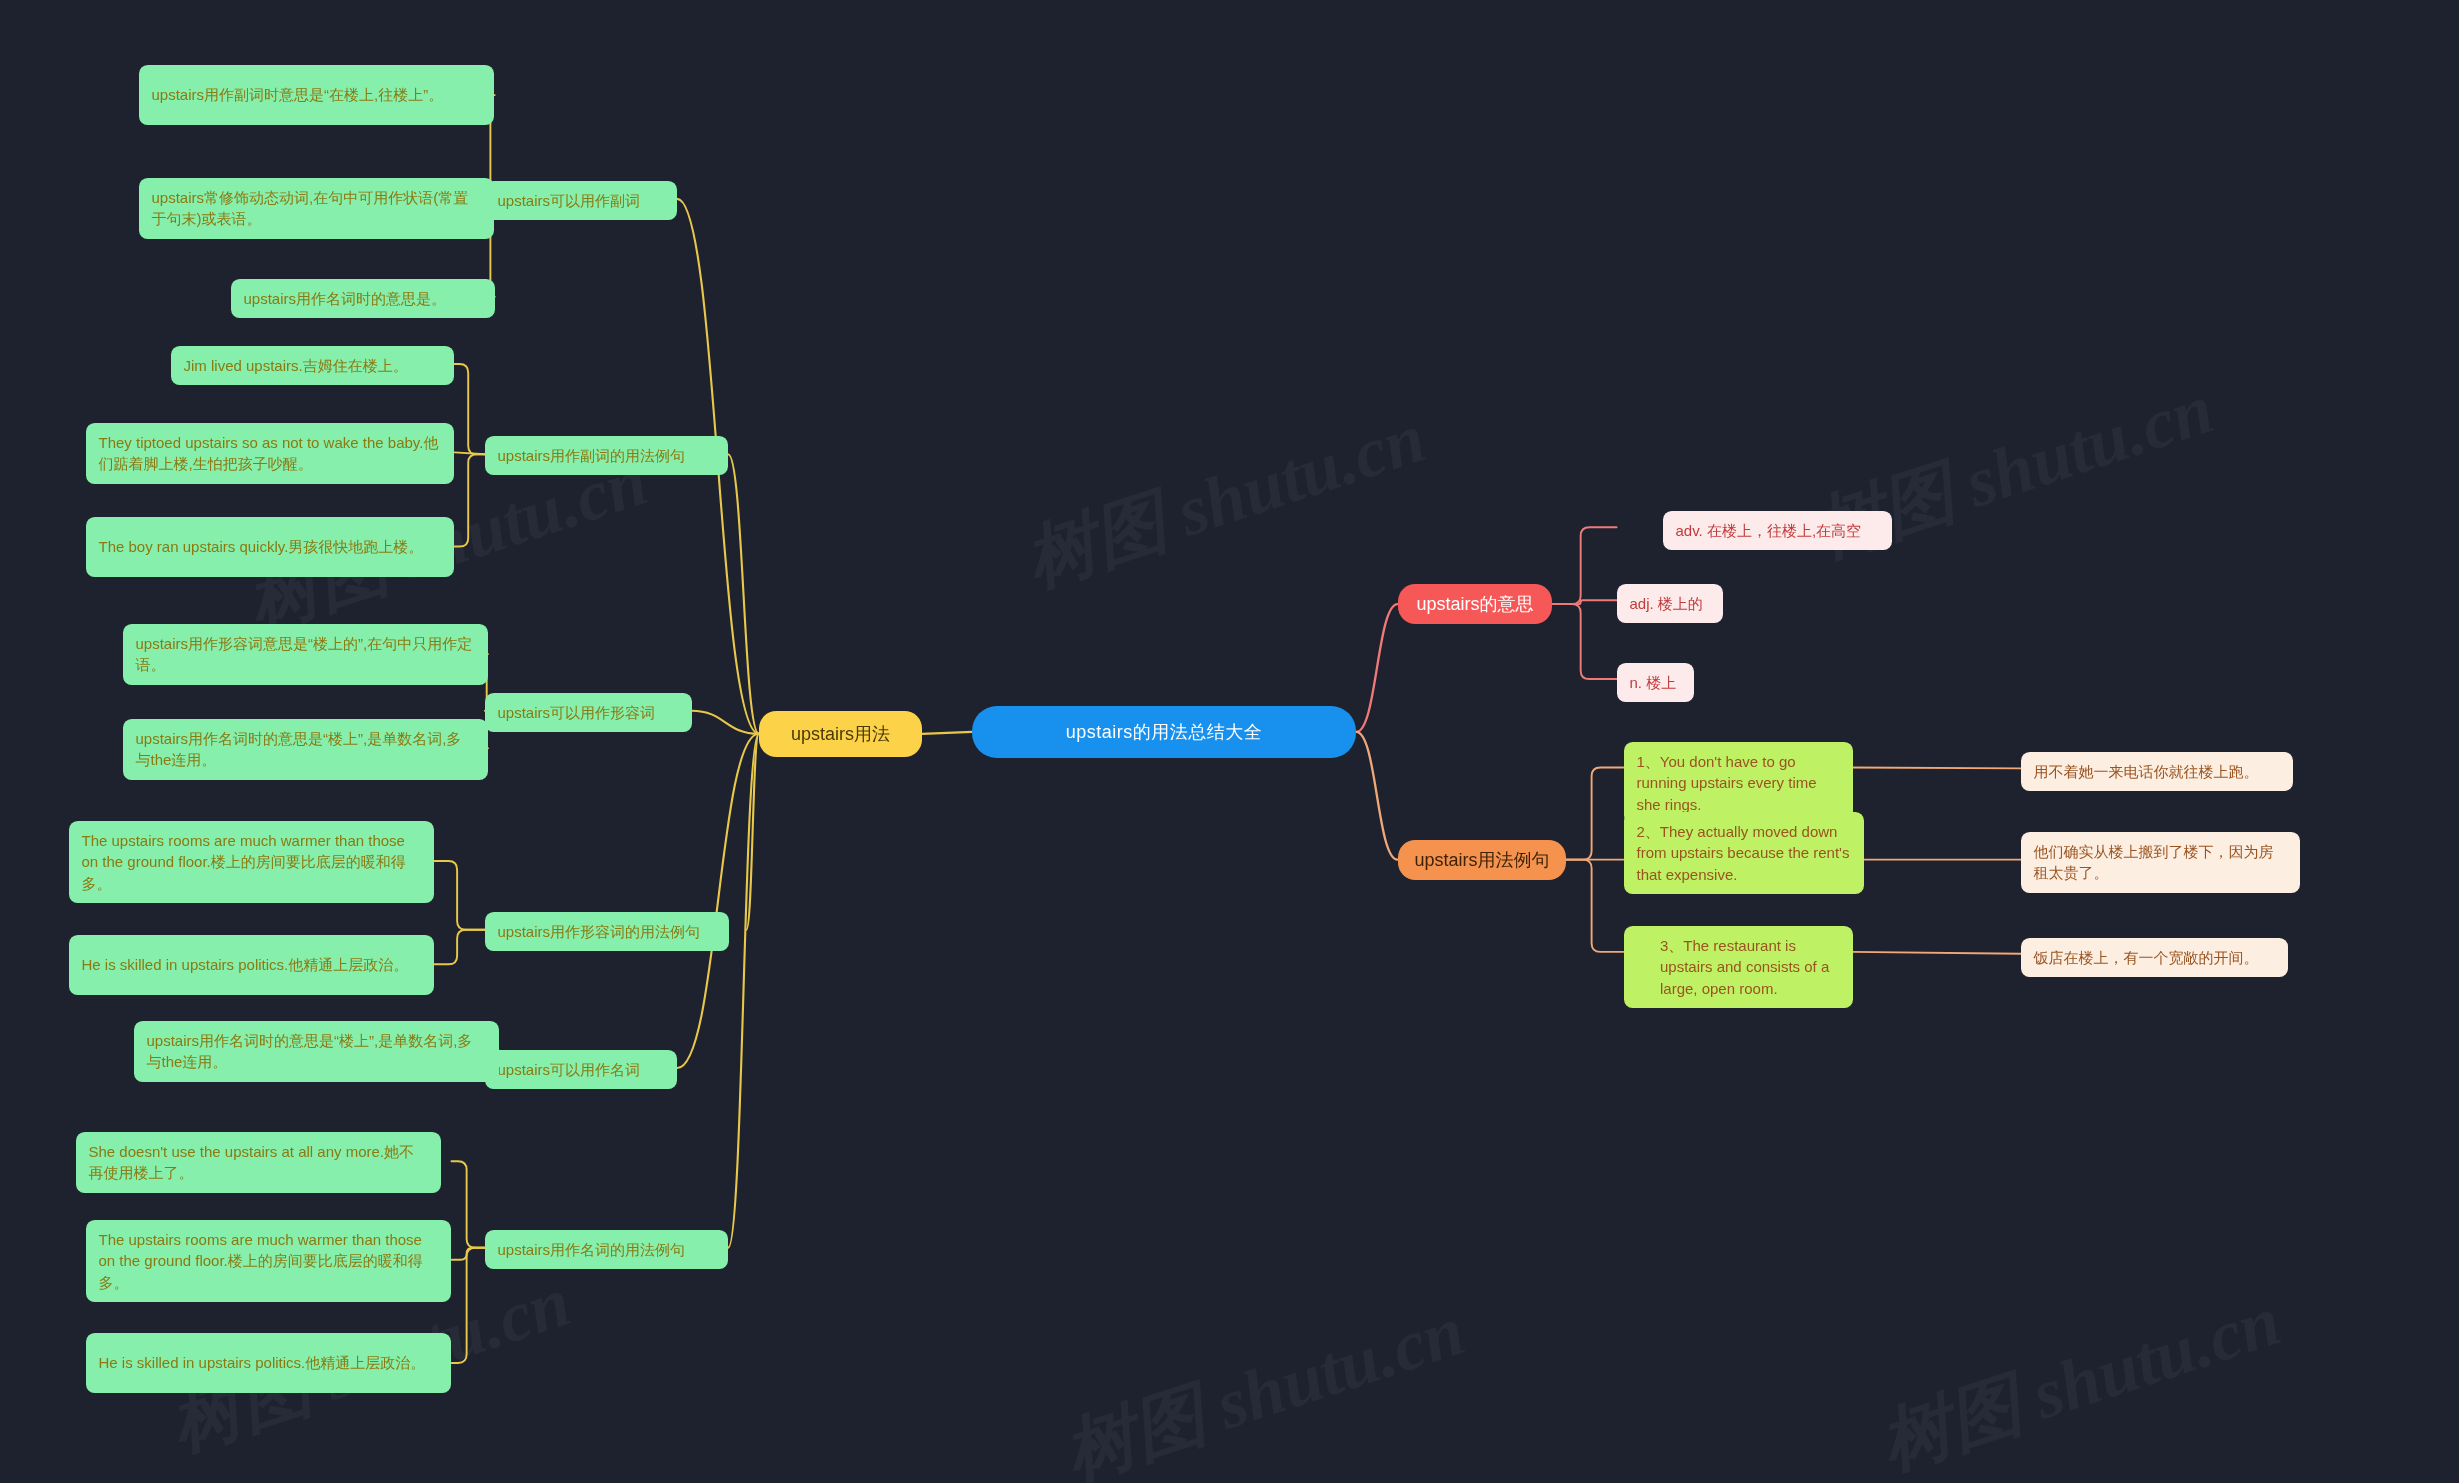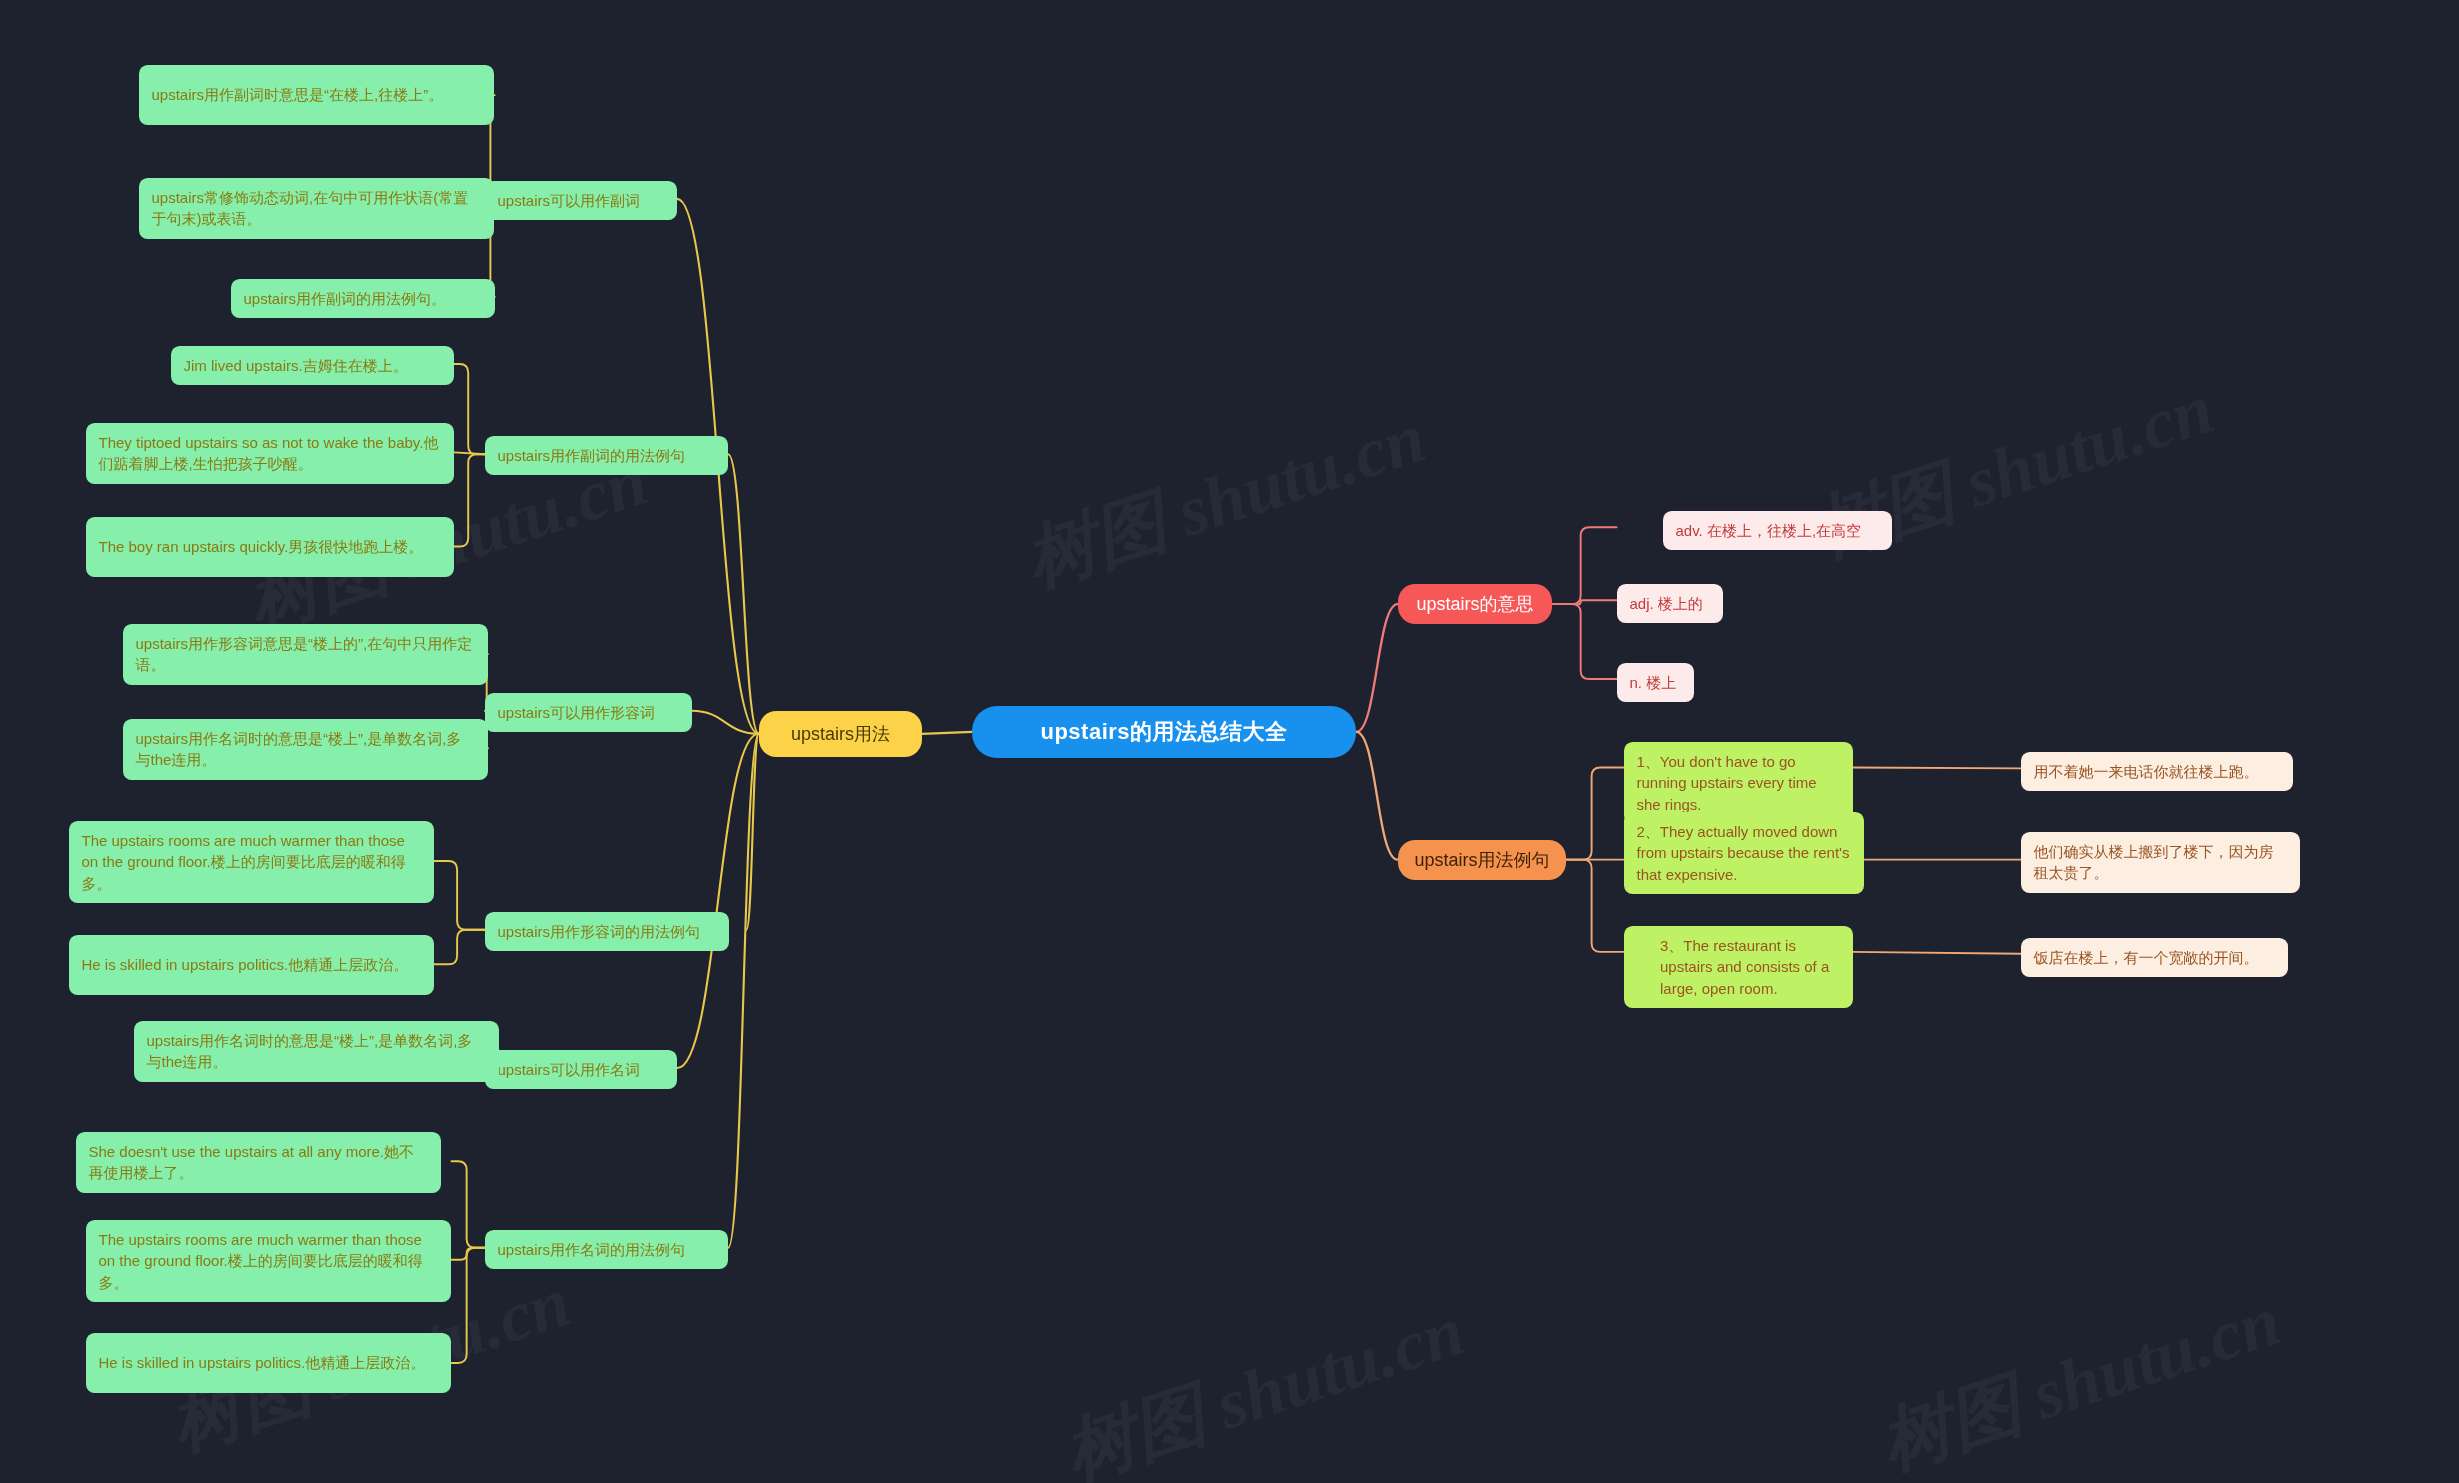--- a/index.html
+++ b/index.html
@@ -41,22 +41,22 @@
     align-items: center;
     white-space: pre-wrap;
     word-break: break-word;
     line-height: 1.45;
   }
   
   .root {
     background: #1890ee;
     color: #ffffff;
     border-radius: 25px;
-    font-size: 22px;
-    font-weight: 700;
+    font-size: 18px;
+    font-weight: 400;
     letter-spacing: 0.5px;
     justify-content: center;
     text-align: center;
     padding: 0 17.3px;
   }
   
   .pill {
     border-radius: 17.3px;
     font-size: 18px;
     justify-content: center;
@@ -129,21 +129,21 @@
       <path d="M1630,895 L1648,895 Q1657,895 1657,904 L1657,982 Q1657,991 1666,991 L1690,991" fill="none" stroke="#f0a878" stroke-width="2" stroke-linecap="round"></path>
       <path d="M1928,991 L2104,993" fill="none" stroke="#f0a878" stroke-width="2" stroke-linecap="round"></path>
     </svg>
 
   <div id="nodes">
       <div class="node root" style="left: 972px; top: 706px; width: 384px; min-height: 52px;">upstairs的用法总结大全</div>
       <div class="node pill yellow" style="left: 759px; top: 711px; width: 163px; min-height: 46px;">upstairs用法</div>
       <div class="node card y1" style="left: 485px; top: 181px; width: 192px; min-height: 37px;">upstairs可以用作副词</div>
       <div class="node card y2" style="left: 139px; top: 65px; width: 355px; min-height: 60px;">upstairs用作副词时意思是“在楼上,往楼上”。</div>
       <div class="node card y2" style="left: 139px; top: 178px; width: 355px; min-height: 60px;">upstairs常修饰动态动词,在句中可用作状语(常置于句末)或表语。</div>
-      <div class="node card y2" style="left: 231px; top: 279px; width: 264px; min-height: 37px;">upstairs用作副词的用法例句。</div>
+      <div class="node card y2" style="left: 231px; top: 279px; width: 264px; min-height: 37px;">upstairs用作名词时的意思是。</div>
       <div class="node card y1" style="left: 485px; top: 436px; width: 243px; min-height: 37px;">upstairs用作副词的用法例句</div>
       <div class="node card y2" style="left: 171px; top: 346px; width: 283px; min-height: 37px;">Jim lived upstairs.吉姆住在楼上。</div>
       <div class="node card y2" style="left: 86px; top: 423px; width: 368px; min-height: 60px;">They tiptoed upstairs so as not to wake the baby.他们踮着脚上楼,生怕把孩子吵醒。</div>
       <div class="node card y2" style="left: 86px; top: 517px; width: 368px; min-height: 60px;">The boy ran upstairs quickly.男孩很快地跑上楼。</div>
       <div class="node card y1" style="left: 485px; top: 693px; width: 207px; min-height: 37px;">upstairs可以用作形容词</div>
       <div class="node card y2" style="left: 123px; top: 624px; width: 365px; min-height: 60px;">upstairs用作形容词意思是“楼上的”,在句中只用作定语。</div>
       <div class="node card y2" style="left: 123px; top: 719px; width: 365px; min-height: 60px;">upstairs用作名词时的意思是“楼上”,是单数名词,多与the连用。</div>
       <div class="node card y1" style="left: 485px; top: 912px; width: 244px; min-height: 37px;">upstairs用作形容词的用法例句</div>
       <div class="node card y2" style="left: 69px; top: 821px; width: 365px; min-height: 80px;">The upstairs rooms are much warmer than those on the ground floor.楼上的房间要比底层的暖和得多。</div>
       <div class="node card y2" style="left: 69px; top: 935px; width: 365px; min-height: 60px;">He is skilled in upstairs politics.他精通上层政治。</div>

